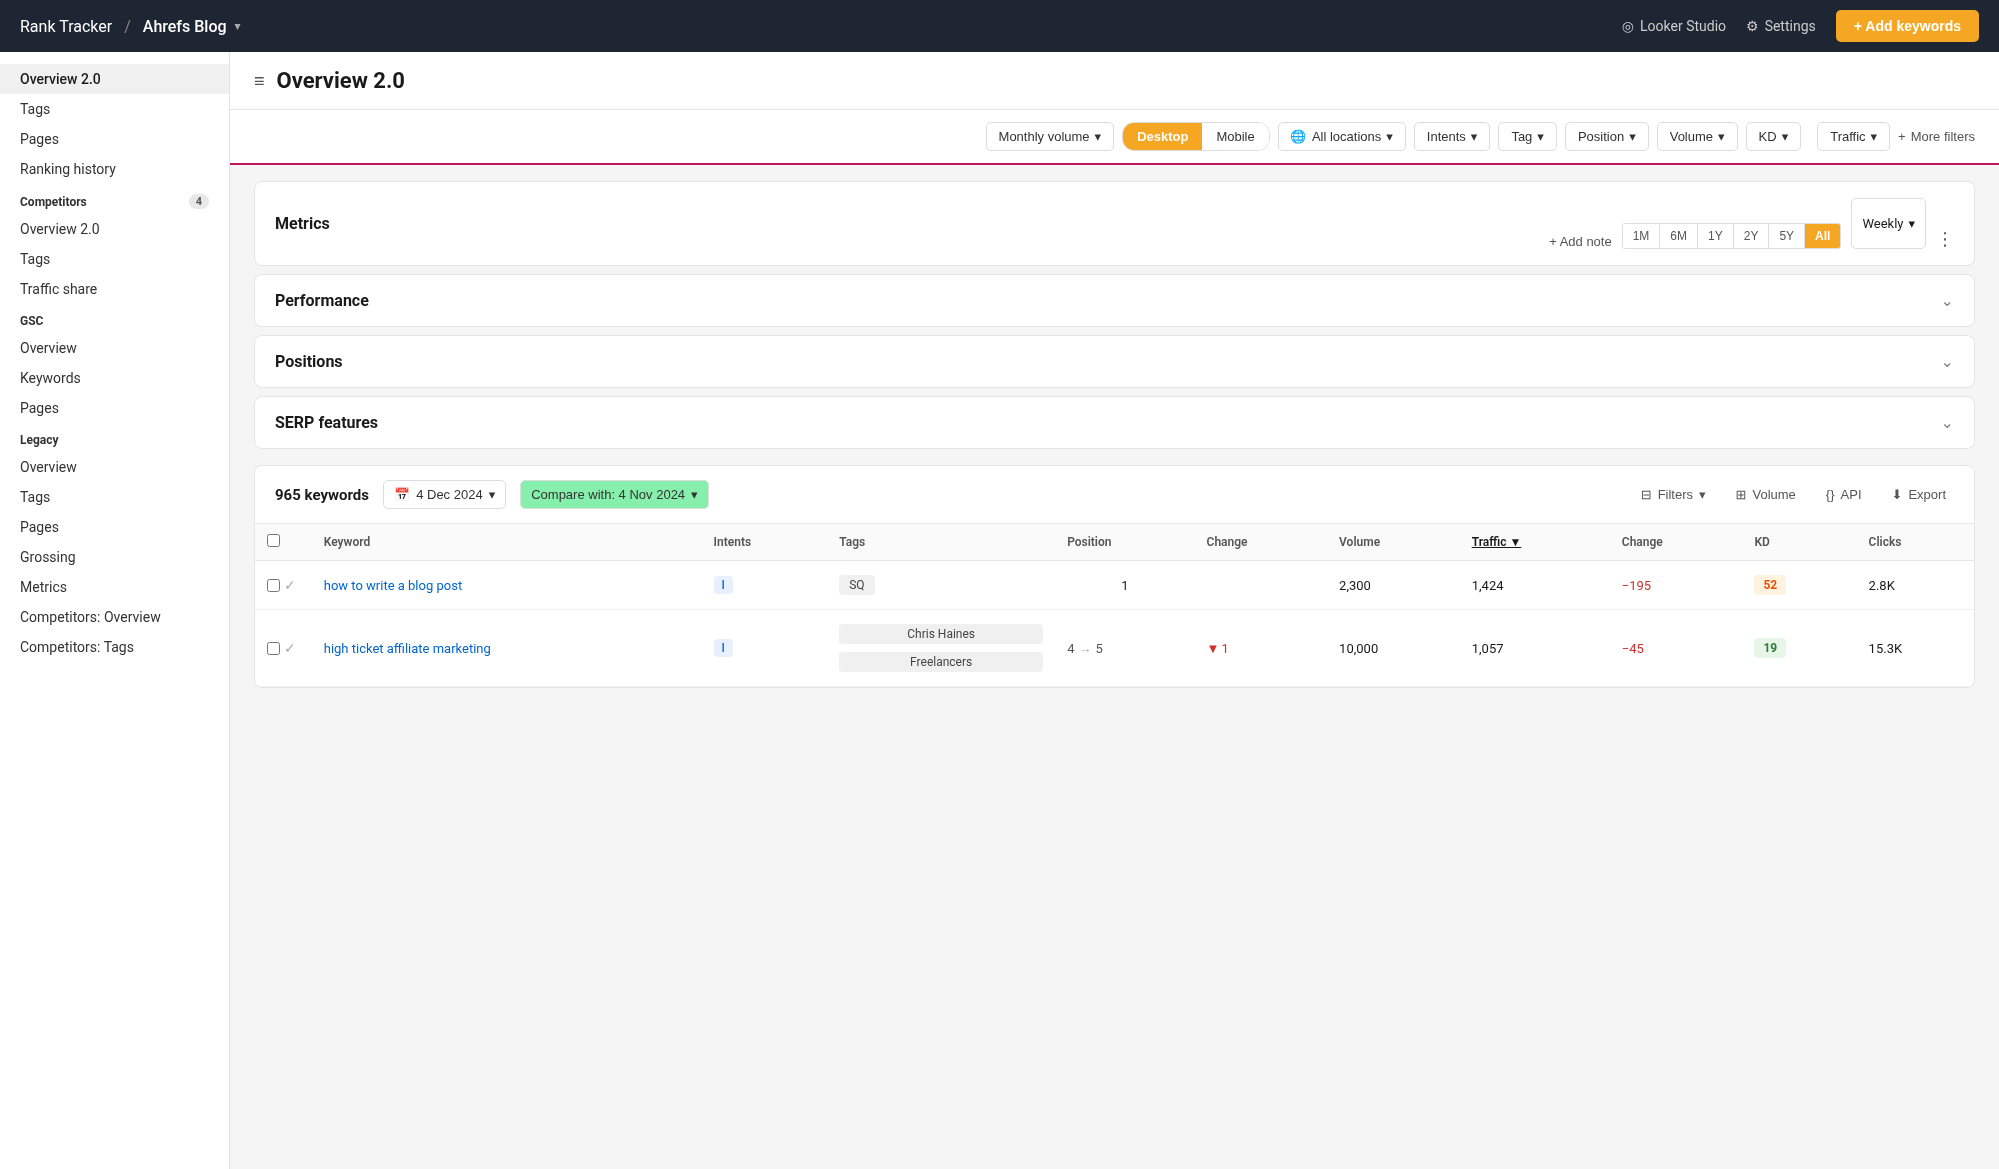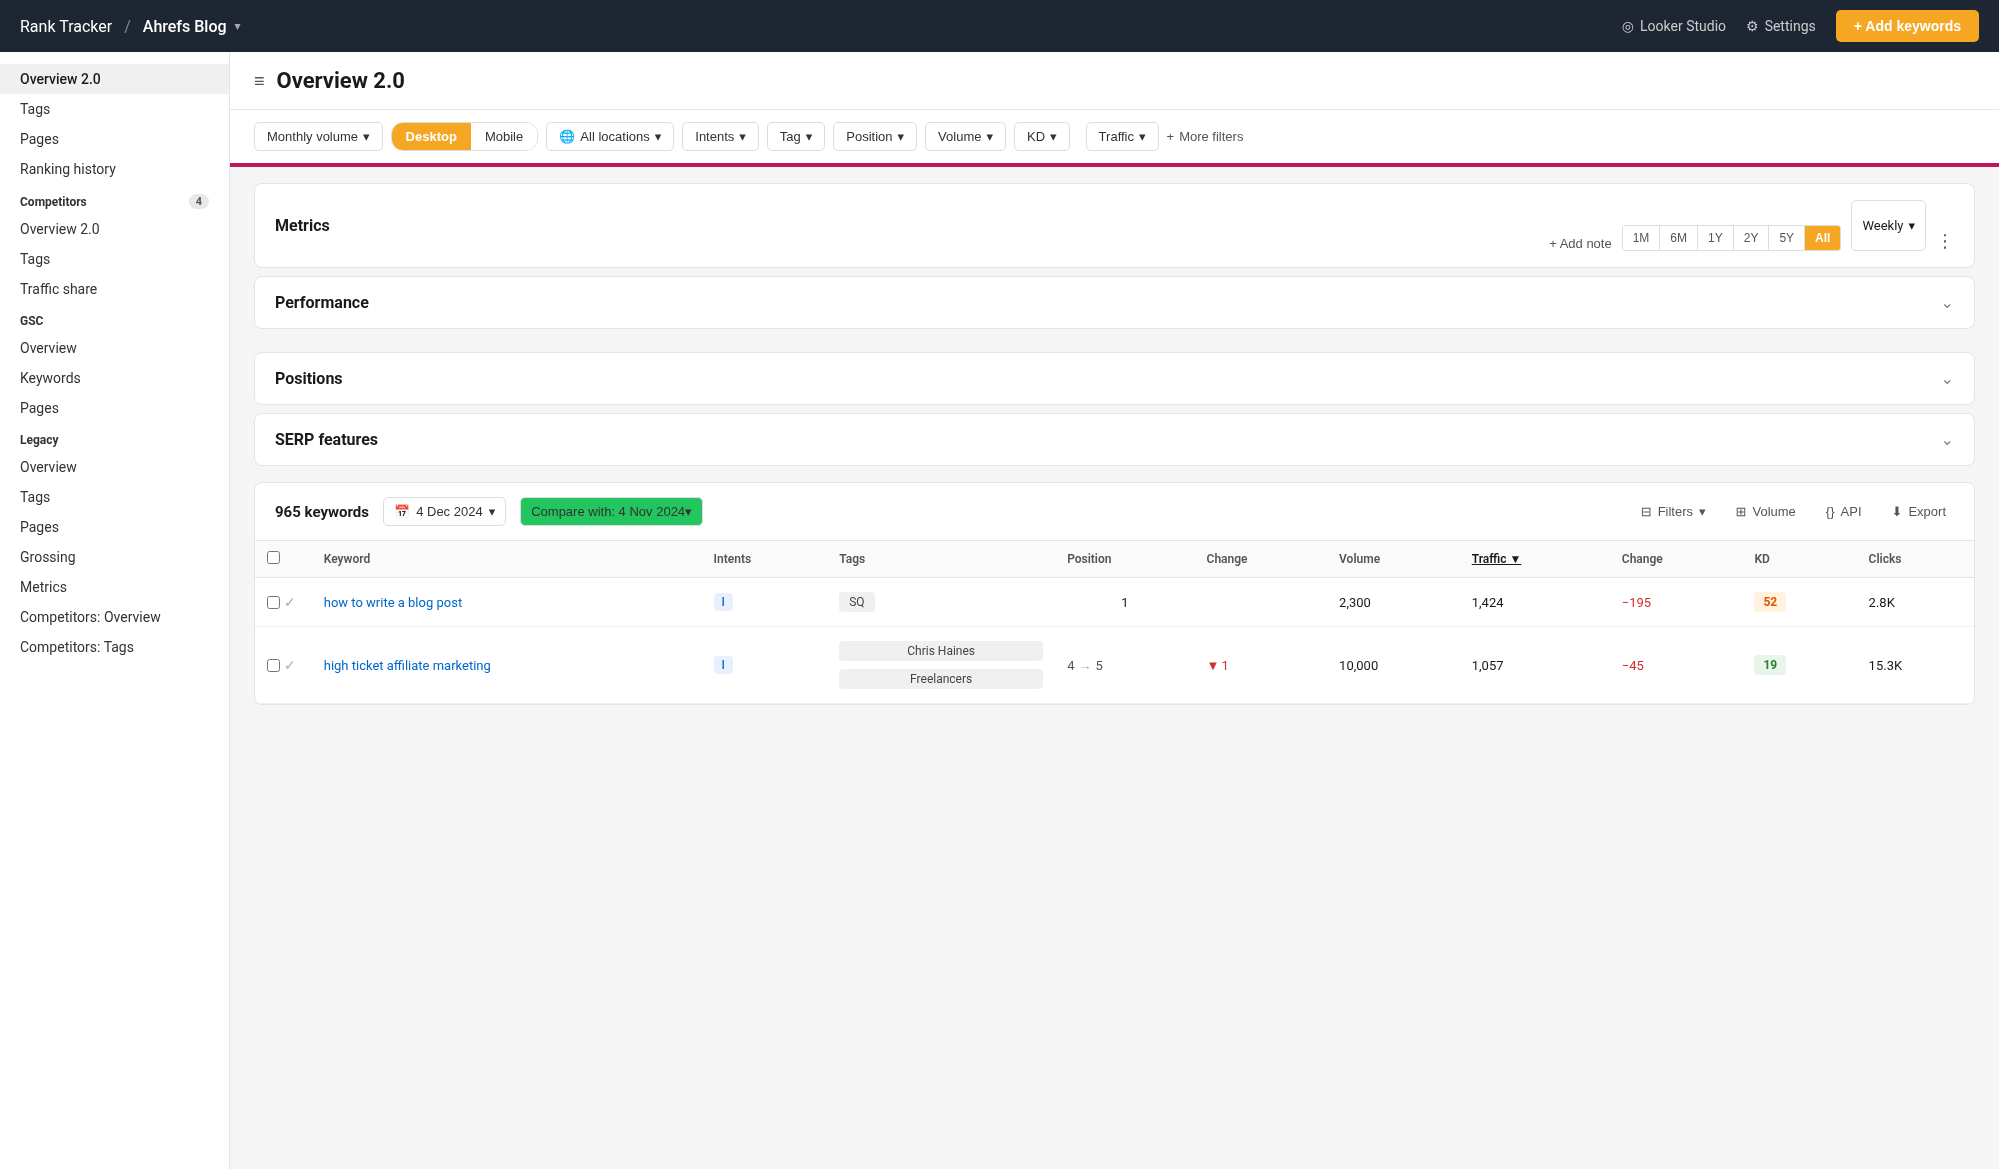--- a/index.html
+++ b/index.html
@@ -78,22 +78,22 @@
       border-bottom: 1px solid #e5e5e5;
       display: flex; align-items: center; gap: 12px;
     }
     .hamburger-icon { cursor: pointer; color: #555; font-size: 18px; }
     .page-title { font-size: 22px; font-weight: 700; color: #1a1a1a; }
 
     
     .filter-bar {
       background: #fff;
       padding: 12px 24px;
-      border-bottom: 4px solid #be185d;
-      display: flex; flex-wrap: wrap; gap: 8px; align-items: center;
+      border-bottom: 2px solid #be185d;
+      display: flex; flex-wrap: wrap; gap: 8px; align-items: center; justify-content: flex-end;
     }
     .filter-btn {
       display: flex; align-items: center; gap: 5px;
       border: 1px solid #ddd;
       border-radius: 5px;
       padding: 6px 12px;
       background: #fff;
       cursor: pointer;
       font-size: 13px;
       color: #333;
@@ -157,23 +157,23 @@
       display: flex; align-items: center; gap: 14px;
       border-bottom: 1px solid #e5e5e5;
     }
     .keywords-count { font-size: 15px; font-weight: 700; color: #1a1a1a; }
     .date-picker-btn {
       display: flex; align-items: center; gap: 6px;
       border: 1px solid #ddd; border-radius: 5px; padding: 6px 10px;
       background: #fff; cursor: pointer; font-size: 13px; color: #333;
     }
     .compare-btn {
-      display: flex; align-items: center; 
+      display: flex; align-items: center; gap: 6px;
       border: 1px solid #ddd; border-radius: 5px; padding: 6px 10px;
-      background: #22c55e; cursor: pointer; font-size: 13px; color: #333;
+      background: #86efac; cursor: pointer; font-size: 13px; color: #333;
     }
     .toolbar-spacer { flex: 1; }
     .toolbar-action-btn {
       display: flex; align-items: center; gap: 6px;
       border: none; background: none; cursor: pointer; font-size: 13px; color: #555;
       padding: 6px 8px;
     }
 
     
     .keywords-table { width: 100%; border-collapse: collapse; }
@@ -417,21 +417,21 @@
       </div>
     </div>
 
     <div class="section-card" style="margin-top:8px;">
       <div class="section-header">
         <span class="section-title">Performance</span>
         <span class="collapse-arrow">⌄</span>
       </div>
     </div>
 
-    <div class="section-card" style="margin-top:23px;">
+    <div class="section-card" style="margin-top:8px;">
       <div class="section-header">
         <span class="section-title">Positions</span>
         <span class="collapse-arrow">⌄</span>
       </div>
     </div>
 
     <div class="section-card" style="margin-top:8px;">
       <div class="section-header">
         <span class="section-title">SERP features</span>
         <span class="collapse-arrow">⌄</span>

